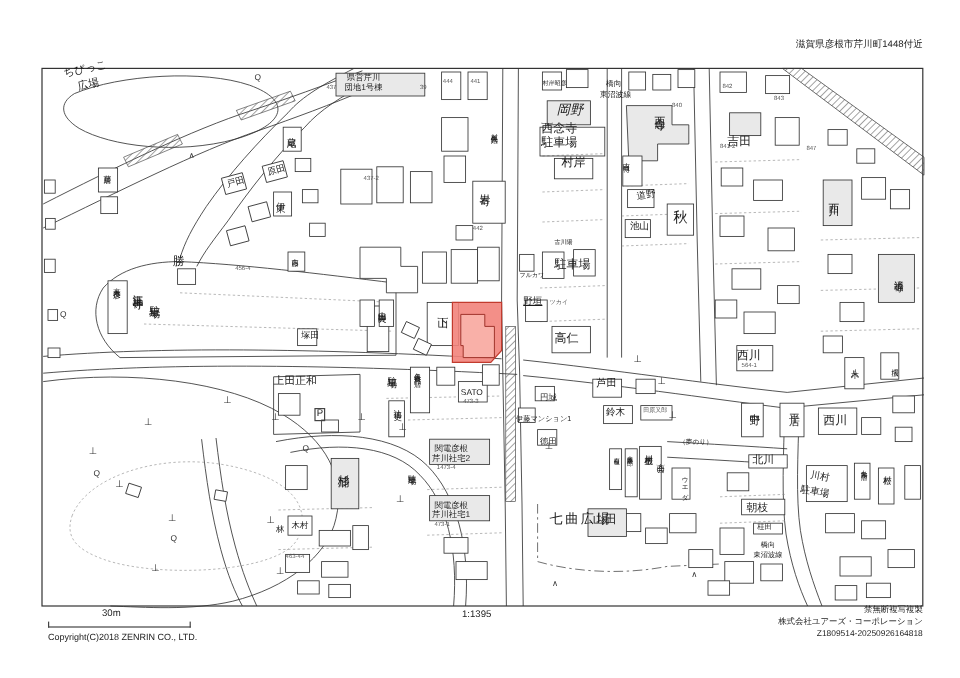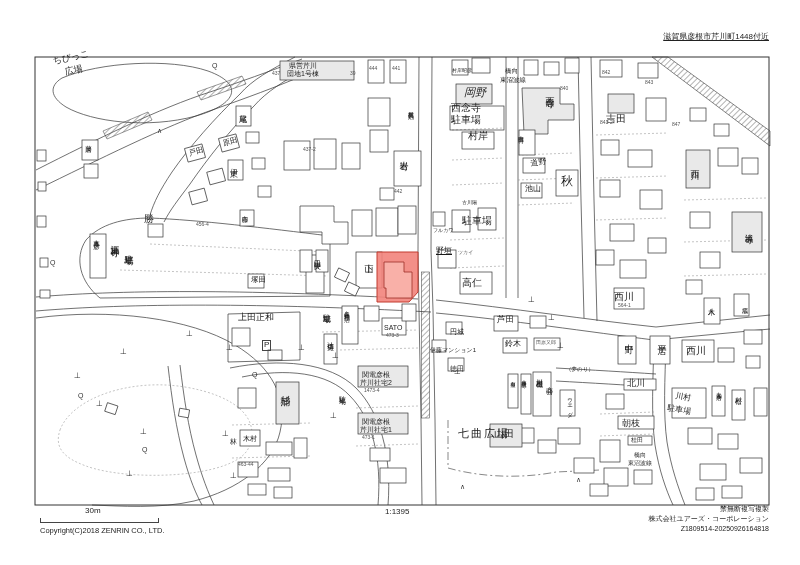--- a/index.html
+++ b/index.html
@@ -4,21 +4,21 @@
 <style>
   html,body{margin:0;padding:0;background:#fff;}
   #stage{position:relative;width:800px;height:565px;background:#ffffff;overflow:hidden;
          font-family:"Liberation Sans","DejaVu Sans",sans-serif;color:#1a1a1a;}
   #mapsvg{position:absolute;left:0;top:0;}
   #labels,#symbols{position:absolute;left:0;top:0;width:800px;height:565px;pointer-events:none;}
   .ml{position:absolute;white-space:pre;line-height:1;color:#1a1a1a;}
   .ml.v{writing-mode:vertical-rl;text-orientation:upright;letter-spacing:1px;}
   .ml.box{border:1px solid #444;padding:0 1px;line-height:1.1;}
   .sym{position:absolute;line-height:1;color:#333;}
-  .hdr-note{position:absolute;top:31px;right:31px;font-size:8px;color:#222;text-decoration:underline;}
+  .hdr-note{position:absolute;top:31px;right:31px;font-size:8px;color:#222;}
   .scalebar-line{position:absolute;left:40px;top:518px;width:117px;height:4px;
                  border-left:1px solid #444;border-right:1px solid #444;border-bottom:1px solid #444;}
   .scalebar-label{position:absolute;left:85px;top:506px;font-size:8px;color:#222;}
   .scale-ratio{position:absolute;left:385px;top:507px;font-size:8px;color:#222;}
   .copyright{position:absolute;left:40px;top:526px;font-size:7.5px;color:#222;}
   .rights{position:absolute;right:31px;top:504px;font-size:7px;color:#222;text-align:right;line-height:10px;}
 </style>
 </head>
 <body>
 
@@ -300,21 +300,21 @@
       <span class="ml" style="left: 196px; top: 222px; font-size: 5px; color: rgb(85, 85, 85);">456-4</span>
       <span class="ml" style="left: 251px; top: 276px; font-size: 7.5px;">塚田</span>
       <span class="ml v" style="left: 314px; top: 254px; font-size: 7px;">山田静夫</span>
       <span class="ml v" style="left: 364px; top: 257px; font-size: 9px;">山下</span>
       <span class="ml" style="left: 462px; top: 200px; font-size: 5px;">古川陽</span>
       <span class="ml" style="left: 433px; top: 228px; font-size: 5px;">フルカワ</span>
       <span class="ml" style="left: 462px; top: 216px; font-size: 10px;">駐車場</span>
       <span class="ml" style="left: 436px; top: 247px; font-size: 8px; text-decoration: underline;">野垣</span>
       <span class="ml" style="left: 458px; top: 250px; font-size: 5px; color: rgb(85, 85, 85);">ツカイ</span>
       <span class="ml" style="left: 462px; top: 278px; font-size: 10px;">高仁</span>
-      <span class="ml" style="left: 238px; top: 313px; font-size: 9px; text-align: center;">上田正和</span>
+      <span class="ml" style="left: 228px; top: 313px; font-size: 9px; text-align: center;">上田正和</span>
       <span class="ml box" style="left: 262px; top: 340px; font-size: 8px;">P</span>
       <span class="ml v" style="left: 322px; top: 307px; font-size: 8px;">駐車場</span>
       <span class="ml v" style="left: 344px; top: 306px; font-size: 6px;">久保食料品店</span>
       <span class="ml" style="left: 384px; top: 324px; font-size: 7px;">SATO</span>
       <span class="ml" style="left: 386px; top: 333px; font-size: 5px; color: rgb(85, 85, 85);">473-3</span>
       <span class="ml v" style="left: 327px; top: 336px; font-size: 7px;">辻傳史</span>
       <span class="ml" style="left: 362px; top: 371px; font-size: 7px;">関電彦根</span>
       <span class="ml" style="left: 360px; top: 379px; font-size: 7px;">芹川社宅2</span>
       <span class="ml" style="left: 364px; top: 388px; font-size: 5px; color: rgb(85, 85, 85);">1473-4</span>
       <span class="ml v" style="left: 339px; top: 390px; font-size: 7px;">駐車場</span>

